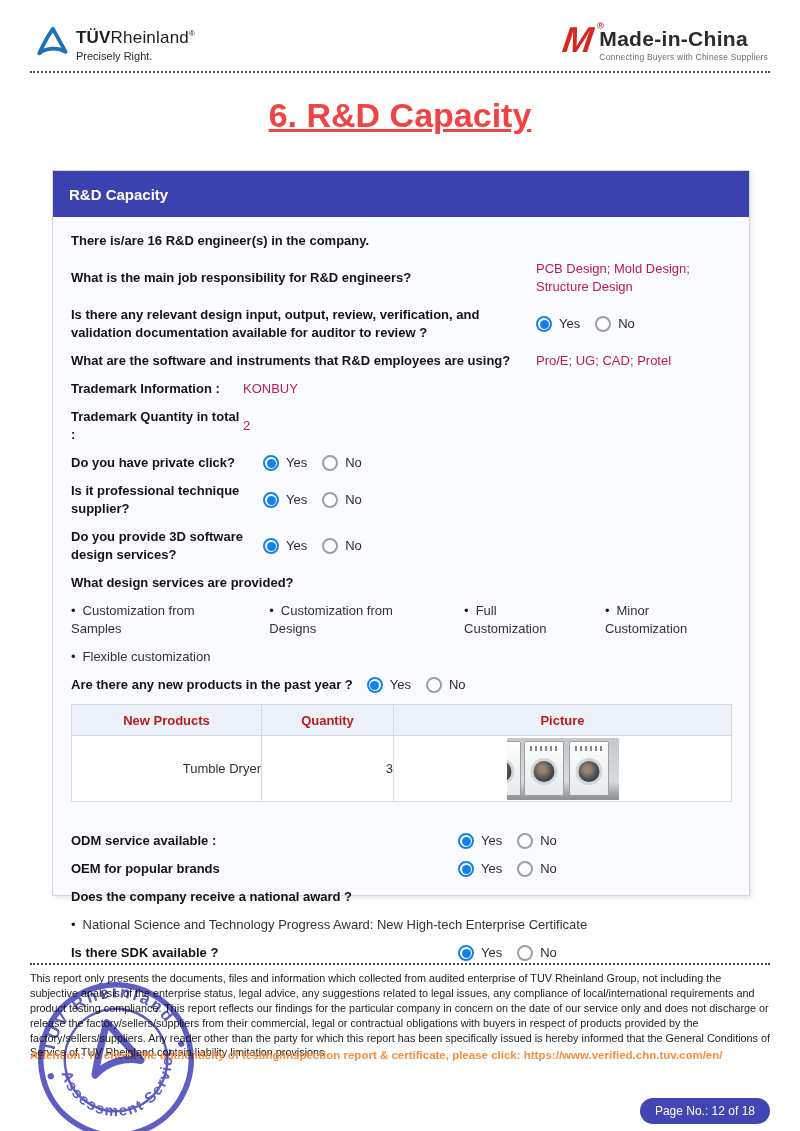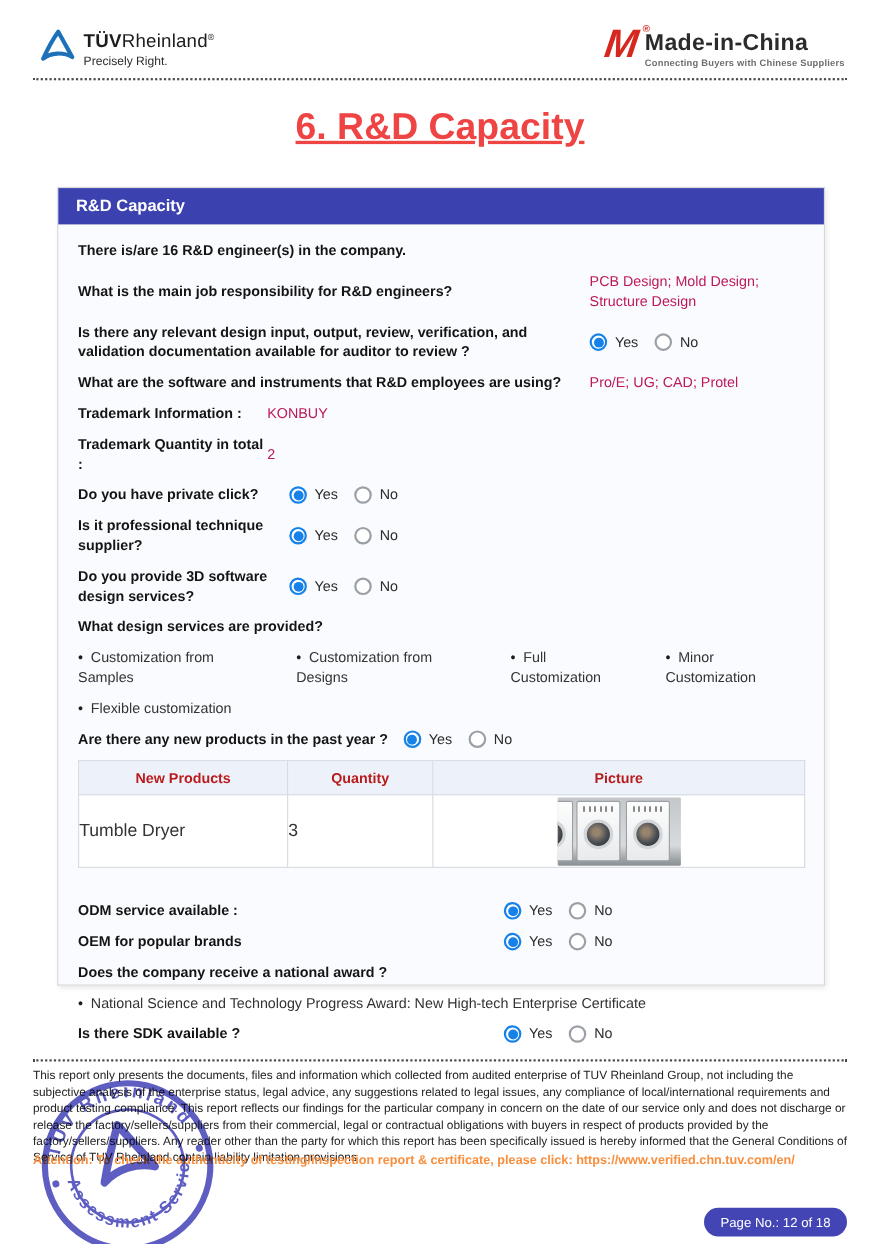--- a/index.html
+++ b/index.html
@@ -13,28 +13,28 @@
   .tuv-words { line-height:1.1; padding-top:3px; }
   .tuv-brand { font-size:17px; color:#1c1c1c; letter-spacing:0.2px; }
   .tuv-brand .b { font-weight:bold; }
   .tuv-brand sup { font-size:8px; }
   .tuv-tag { font-size:11px; color:#2b2b2b; margin-top:2px; }
   .mic-logo { position:absolute; right:32px; top:24px; display:flex; align-items:flex-start; gap:6px; }
   .mic-m { position:relative; font-style:italic; font-weight:bold; font-size:36px; line-height:0.9; color:#d6281f; transform:skewX(-8deg); }
   .mic-m sup { position:absolute; top:-2px; right:-9px; font-size:9px; transform:skewX(8deg); color:#d6281f; }
   .mic-words { padding-top:4px; }
   .mic-name { font-size:21px; font-weight:bold; color:#2b2b2b; letter-spacing:0.3px; line-height:1; }
-  .mic-tag { font-size:8.5px; color:#6e6e6e; margin-top:3px; letter-spacing:0.2px;font-weight:bold; }
+  .mic-tag { font-size:8.5px; color:#6e6e6e; margin-top:3px; letter-spacing:0.2px; }
 
   
   .page-title { position:absolute; left:0; right:0; top:96px; text-align:center; font-size:34px; font-weight:bold; color:#ef4444;text-decoration:underline; }
 
   
   .panel { position:absolute; left:52px; top:170px; width:698px; height:726px; background:#f9fbfe; border:1px solid #d7d7d7; box-shadow:2px 2px 5px rgba(0,0,0,0.10); }
-  .panel-bar { height:33px; background:#3c41b0; color:#ffffff; font-size:15px; font-weight:bold; display:flex; align-items:center; padding-left:16px; }
+  .panel-bar { height:46px; background:#3c41b0; color:#ffffff; font-size:15px; font-weight:bold; display:flex; align-items:center; padding-left:16px; }
   .panel-body { padding:15px 18px 0 18px; font-size:13px; color:#1c1c1c; }
   .frow { display:flex; align-items:center; margin-bottom:10px; line-height:18px; }
   .frow.top { align-items:flex-start; }
   .q { font-weight:bold; color:#141414; }
   .ans { color:#be185d; font-weight:normal; }
   .col-q { width:465px; flex:none; }
   .col-a { flex:1; }
   .lbl-190 { width:192px; flex:none; }
   .lbl-385 { width:387px; flex:none; }
   .lbl-170 { width:172px; flex:none; }
@@ -48,21 +48,21 @@
   .rlab { color:#2c2c2c; margin-right:8px;text-align:right; }
 
   
   .bullets { display:flex; gap:26px; }
   .bullet { color:#333333; }
   .bullet::before { content:"•"; margin-right:7px; color:#1c1c1c; }
 
   
   .ptable { width:661px; border-collapse:collapse; margin-top:6px; background:#ffffff; }
   .ptable th { background:#edf2fa; font-size:13px; font-weight:bold; color:#b91c1c; height:31px; border:1px solid #d5dbe3; }
-  .ptable td { border:1px solid #d5dbe3; height:66px; text-align:left; font-size:16px; color:#333333; }
+  .ptable td { border:1px solid #d5dbe3; height:66px; text-align:right; font-size:13px; color:#333333; }
   .ptable .c1 { width:190px; } .ptable .c2 { width:132px; }
   .gap-after-table { height:30px; }
 
   
   .pic { width:112px; height:62px; margin:0 auto; position:relative; background:linear-gradient(#c3c7ca, #d8dbdd 70%, #9aa0a3 92%, #8b9093); overflow:hidden; border-radius:1px; }
   .dryer { position:absolute; top:3px; width:40px; height:55px; background:linear-gradient(#fdfdfd,#e8eaec); border:1px solid #9b9fa2; border-radius:2px; }
   .dryer .door { position:absolute; left:50%; top:16px; transform:translateX(-50%); width:27px; height:27px; border-radius:50%; border:3px solid #d3d6d8; background:radial-gradient(circle at 42% 40%, #97846d 0 18%, #4a4f55 55%, #23272b 100%); }
   .dryer .ctrl { position:absolute; left:5px; top:4px; width:30px; height:5px; background:repeating-linear-gradient(90deg,#888 0 2px,transparent 2px 5px); }
   .dryer.partial { left:-26px; } .dryer.d1 { left:17px; } .dryer.d2 { left:62px; }
 

